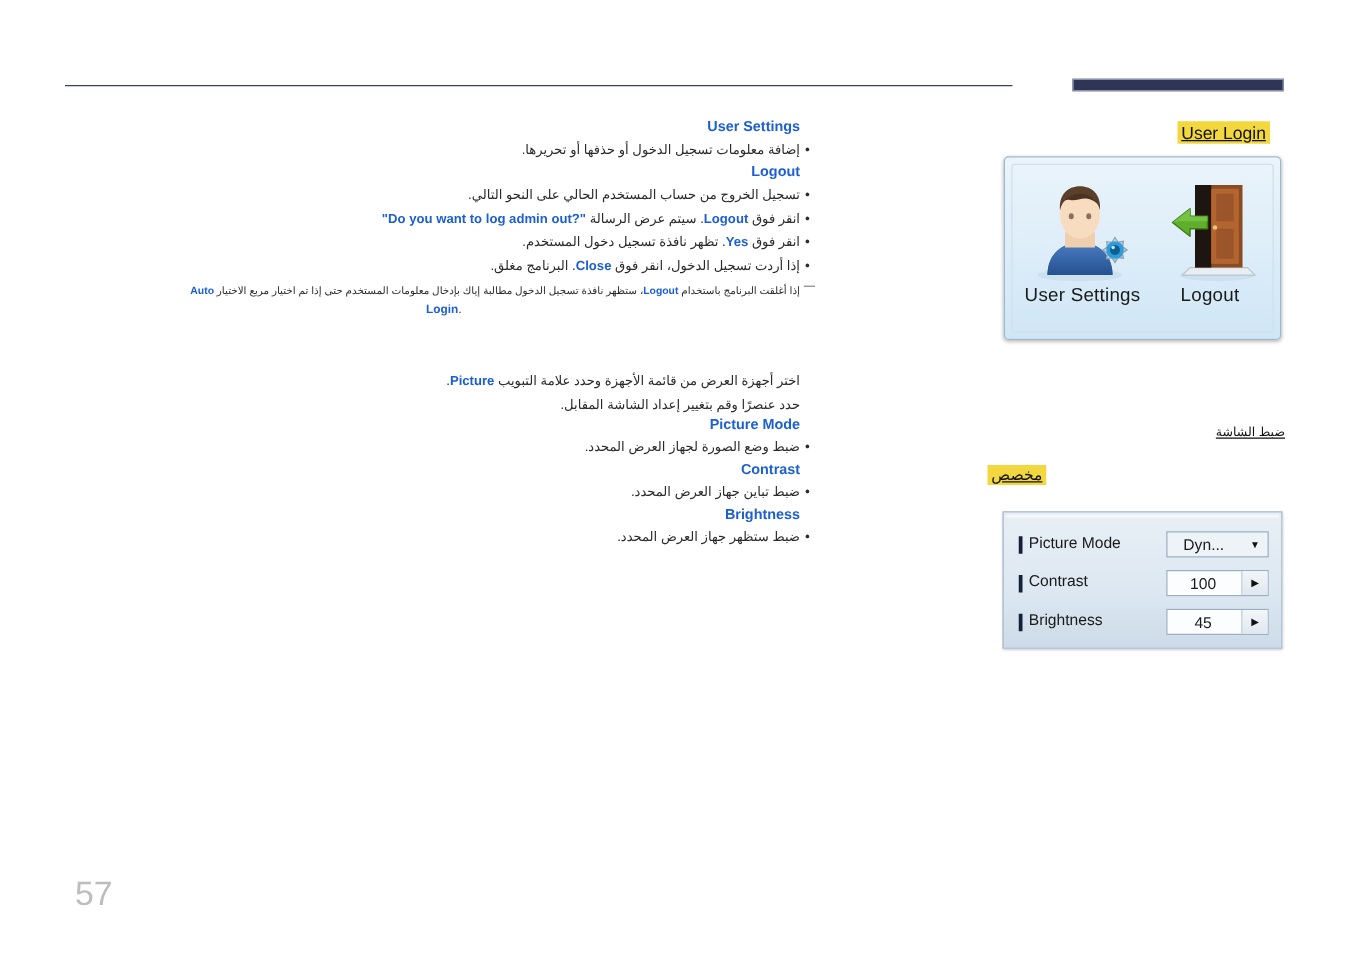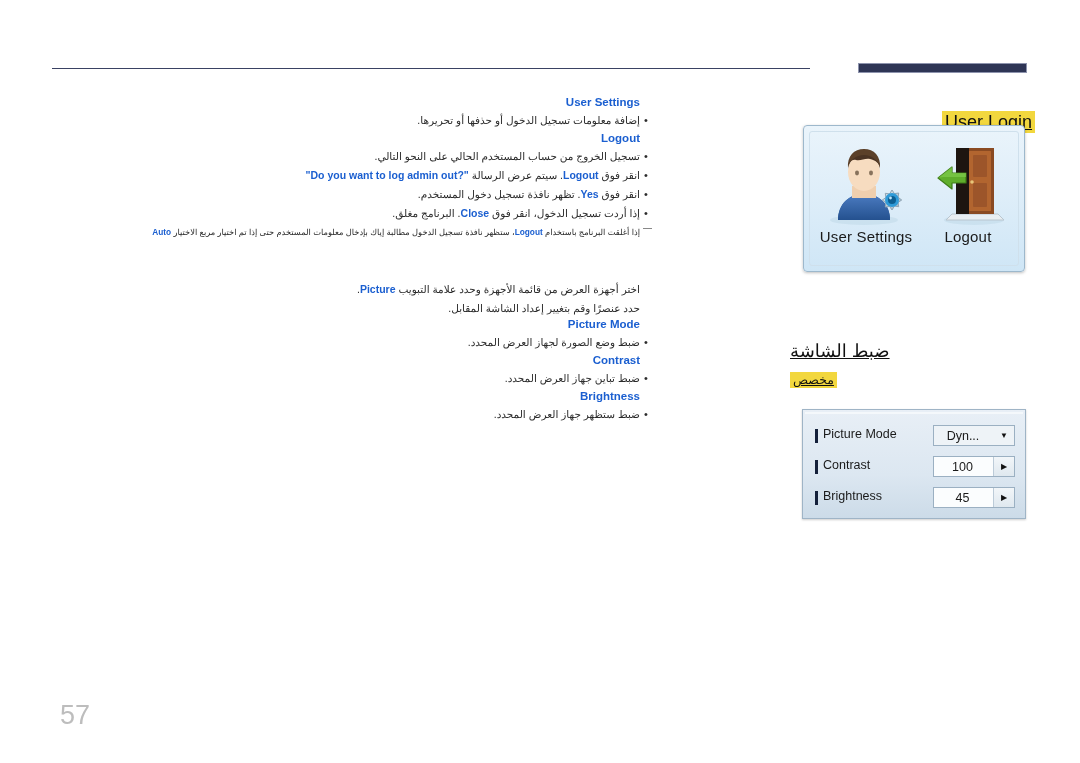--- a/index.html
+++ b/index.html
@@ -128,22 +128,22 @@
     direction: rtl;
   }
   .hl {
     background: #f2d73e;
     padding: 1px 3px;
     text-decoration: underline;
   }
   .cap-login {
     position: absolute;
     left: 152px;
-    top: 20px;
-    font-size: 18px;
+    top: 6px;
+    font-size: 14px;
     color: #111;
     direction: ltr;
     white-space: nowrap;
   }
 
   .screenshot-box {
     position: absolute;
     left: 13px;
     top: 33px;
     width: 222px;
@@ -174,22 +174,22 @@
     font-size: 15px;
     color: #1a1a1a;
     direction: ltr;
     letter-spacing: .2px;
   }
 
   .heading-ar {
     position: absolute;
     left: 0; top: 248px;
     width: 238px;
-    text-align: left;
-    font-size: 18px;
+    text-align: right;
+    font-size: 10px;
     color: #111;
   }
   .sub-ar {
     position: absolute;
     left: 0; top: 280px;
     width: 238px;
     text-align: left;
     font-size: 12.5px;
     color: #111;
   }
@@ -287,20 +287,23 @@
       <span>انقر فوق </span><span class="b ltr">Yes</span><span>. تظهر نافذة تسجيل دخول المستخدم.</span>
     </li>
     <li>
       <span class="dot">•</span>
       <span>إذا أردت تسجيل الدخول، انقر فوق </span><span class="b ltr">Close</span><span>. البرنامج مغلق.</span>
     </li>
   </ul>
 
   <div class="note-row">
     <span class="dash">―</span><span>إذا أغلقت البرنامج باستخدام </span><span class="b ltr">Logout</span><span>، ستظهر نافذة تسجيل الدخول مطالبة إياك بإدخال معلومات المستخدم حتى إذا تم اختيار مربع الاختيار </span><span class="b ltr">Auto</span>
+  </div>
+  <div class="note-tail">
+    <span>.</span><span class="b ltr">Login</span>
   </div>
 
   <div class="block-gap"></div>
 
   <div class="para"><span>اختر أجهزة العرض من قائمة الأجهزة وحدد علامة التبويب </span><span class="b ltr">Picture</span><span>.</span></div>
   <div class="para">حدد عنصرًا وقم بتغيير إعداد الشاشة المقابل.</div>
 
   <div class="sec-head">Picture Mode</div>
   <ul class="bullets">
     <li>

